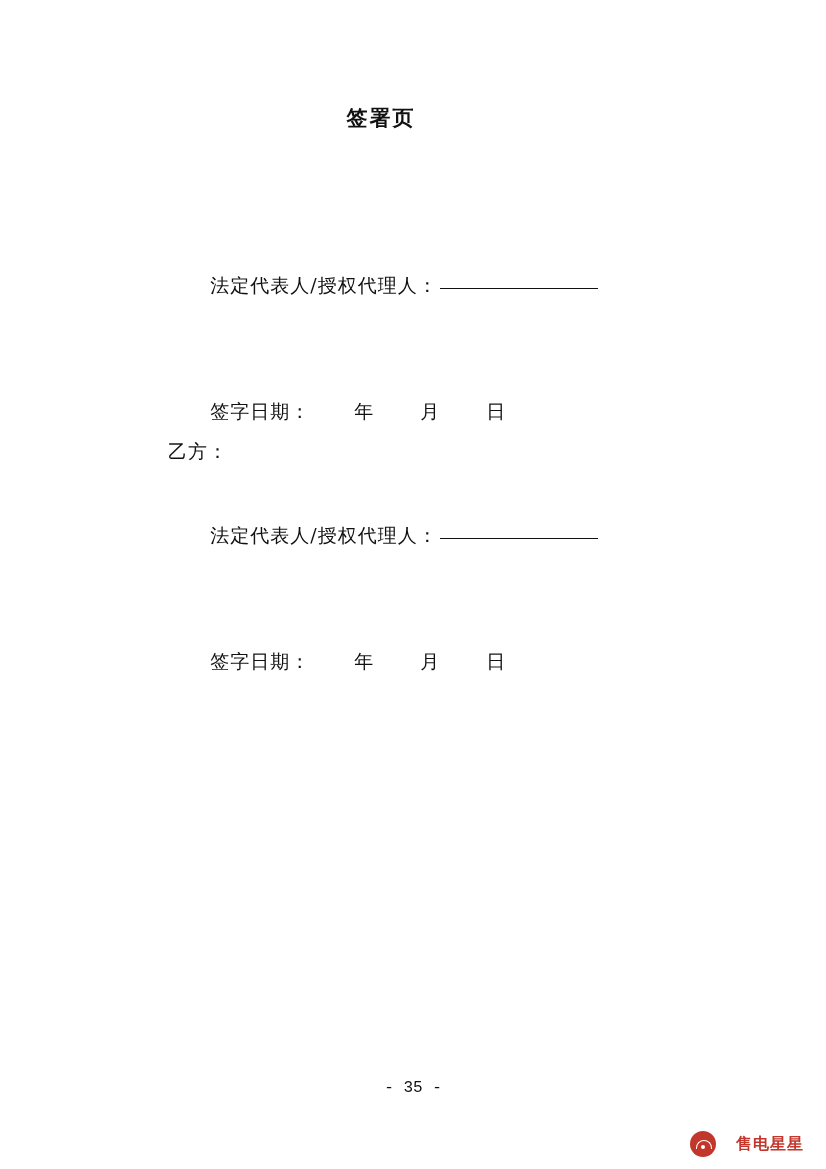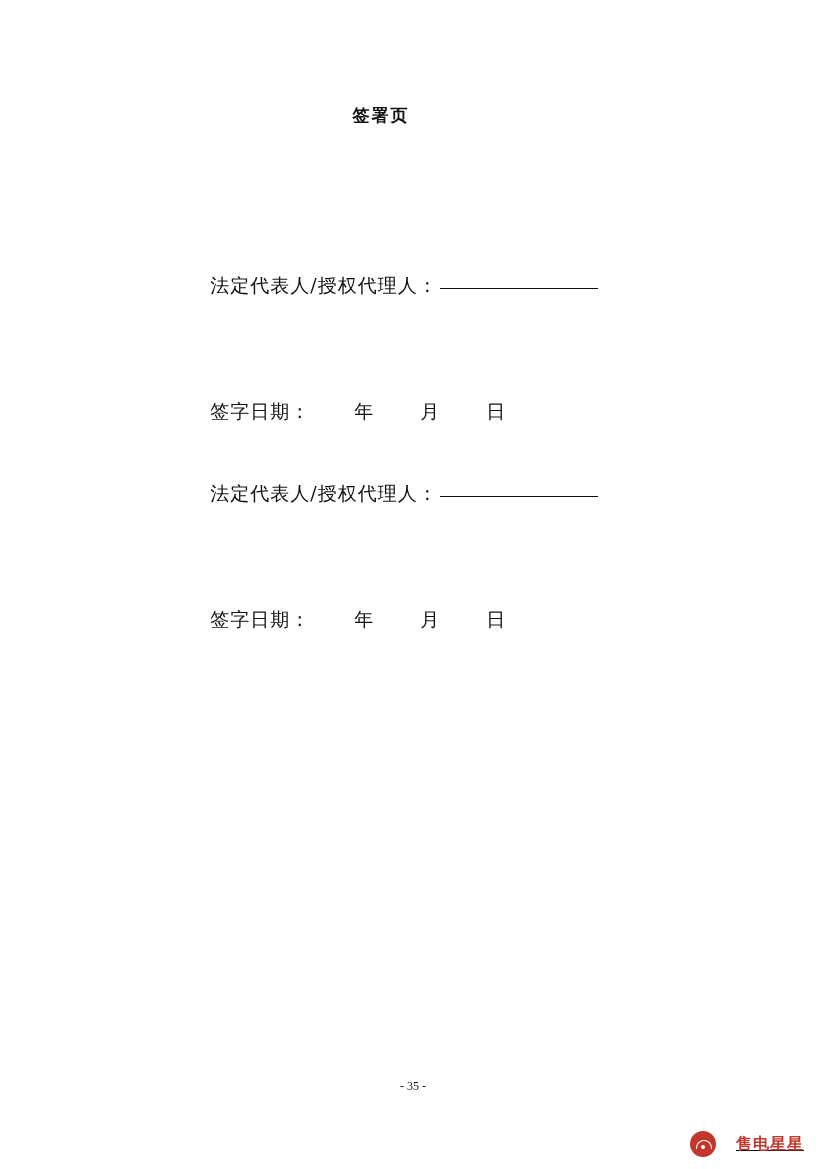--- a/index.html
+++ b/index.html
@@ -19,21 +19,21 @@
     position: absolute;
     inset: 0;
     background: #ffffff;
   }
   .doc-title {
     position: absolute;
     top: 104px;
     left: 0;
     width: 762px;
     text-align: center;
-    font-size: 17px;
+    font-size: 21px;
     font-weight: bold;
     letter-spacing: 2px;
     font-family: Liberation Mono, monospace;
   }
   .block {
     position: absolute;
     left: 168px;
     width: 560px;
   }
   .block-a { top: 222px; }
@@ -54,33 +54,32 @@
   }
   .date-line .gap1 { display: inline-block; width: 44px; }
   .date-line .gap2 { display: inline-block; width: 46px; }
   .date-line .gap3 { display: inline-block; width: 46px; }
   .page-number {
     position: absolute;
     top: 1079px;
     left: 0;
     width: 826px;
     text-align: center;
-    font-size: 12px;
-    font-family: Liberation Serif, serif;
+    font-size: 16px;
+    font-family: Liberation Mono, monospace;
   }
   .watermark {
     position: absolute;
     right: 16px;
     bottom: 8px;
     display: flex;
     align-items: center;
     gap: 20px;
     background: #ffffff;
     padding: 4px 6px;
-    text-decoration: underline;
   }
   .wm-logo {
     width: 26px;
     height: 26px;
     border-radius: 50%;
     background: #c2362c;
     position: relative;
     flex: 0 0 auto;
   }
   .wm-logo::before {
@@ -122,20 +121,21 @@
   <div class="block block-a">
     <div class="line">
       <span>法定代表人/授权代理人：</span><span class="rule"></span>
     </div>
     <div class="line date-line">
       <span>签字日期：</span><span class="gap1"></span><span>年</span><span class="gap2"></span><span>月</span><span class="gap3"></span><span>日</span>
     </div>
   </div>
 
   <div class="block block-b">
+    <div class="line">乙方：</div>
     <div class="line">
       <span>法定代表人/授权代理人：</span><span class="rule"></span>
     </div>
     <div class="line date-line">
       <span>签字日期：</span><span class="gap1"></span><span>年</span><span class="gap2"></span><span>月</span><span class="gap3"></span><span>日</span>
     </div>
   </div>
 
   <div class="page-number">- 35 -</div>
 

